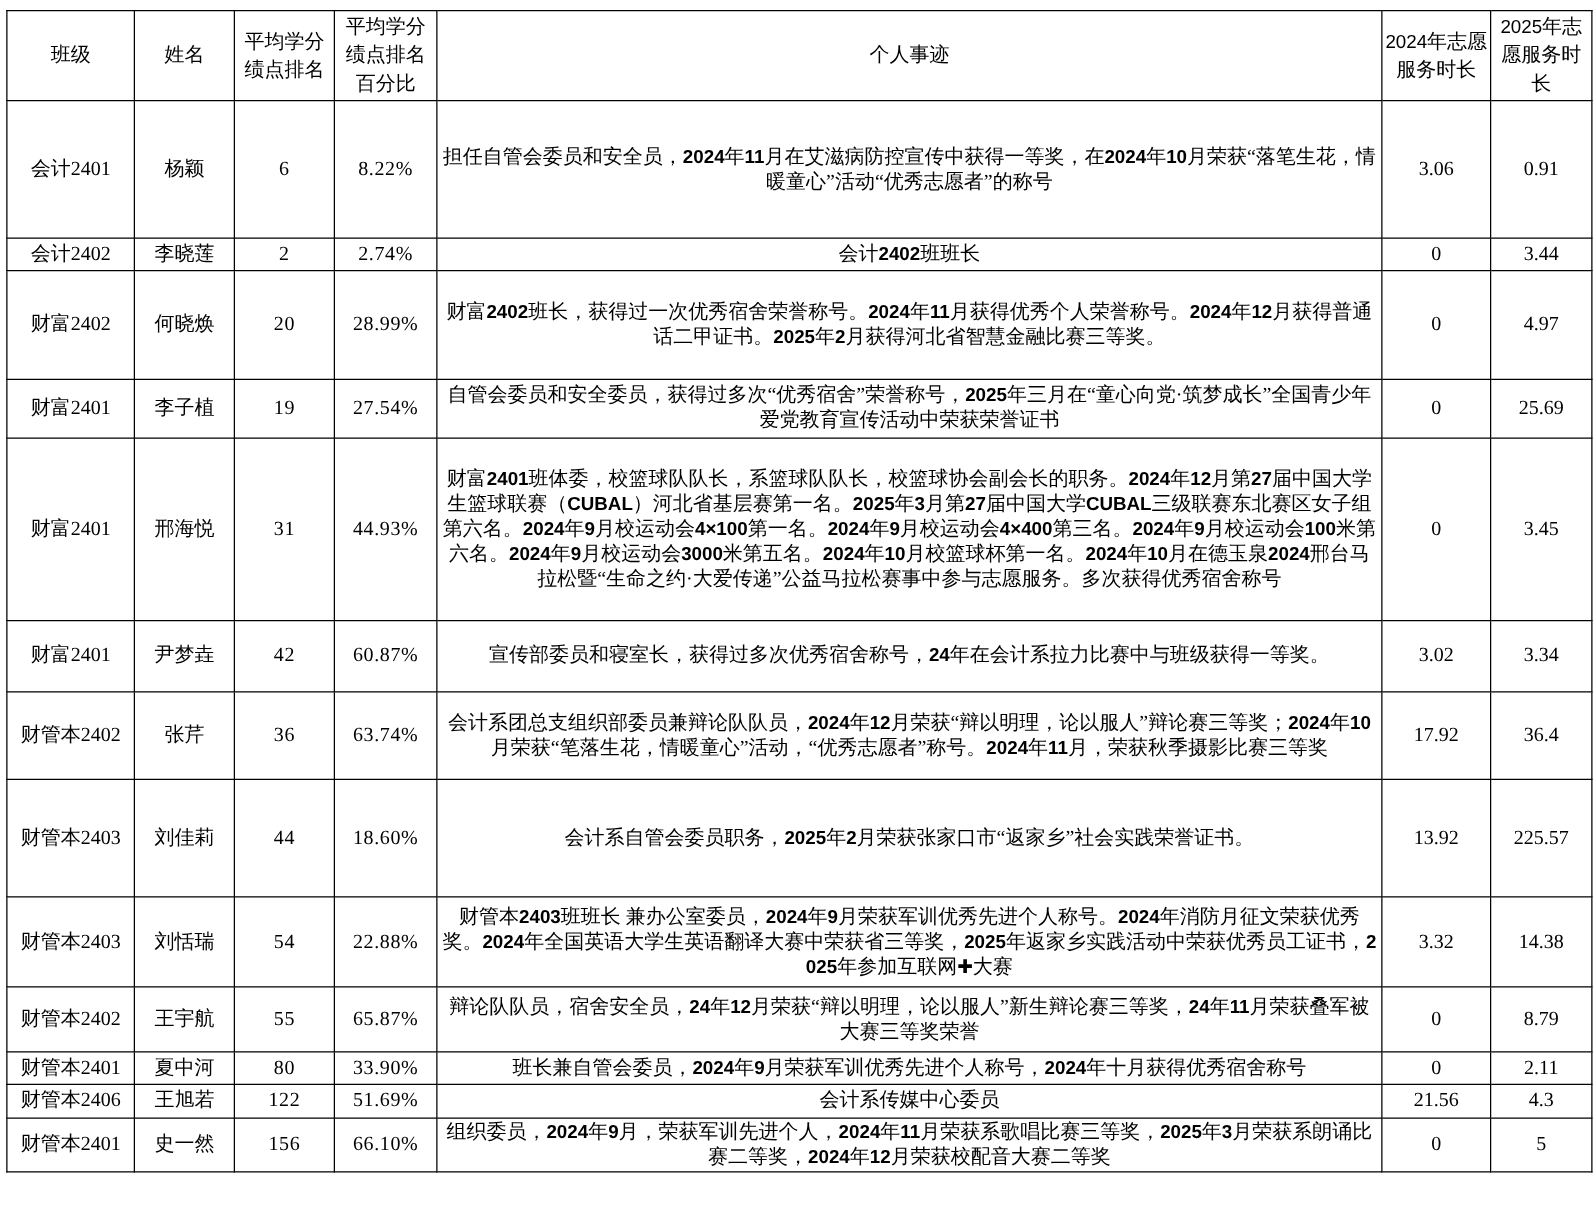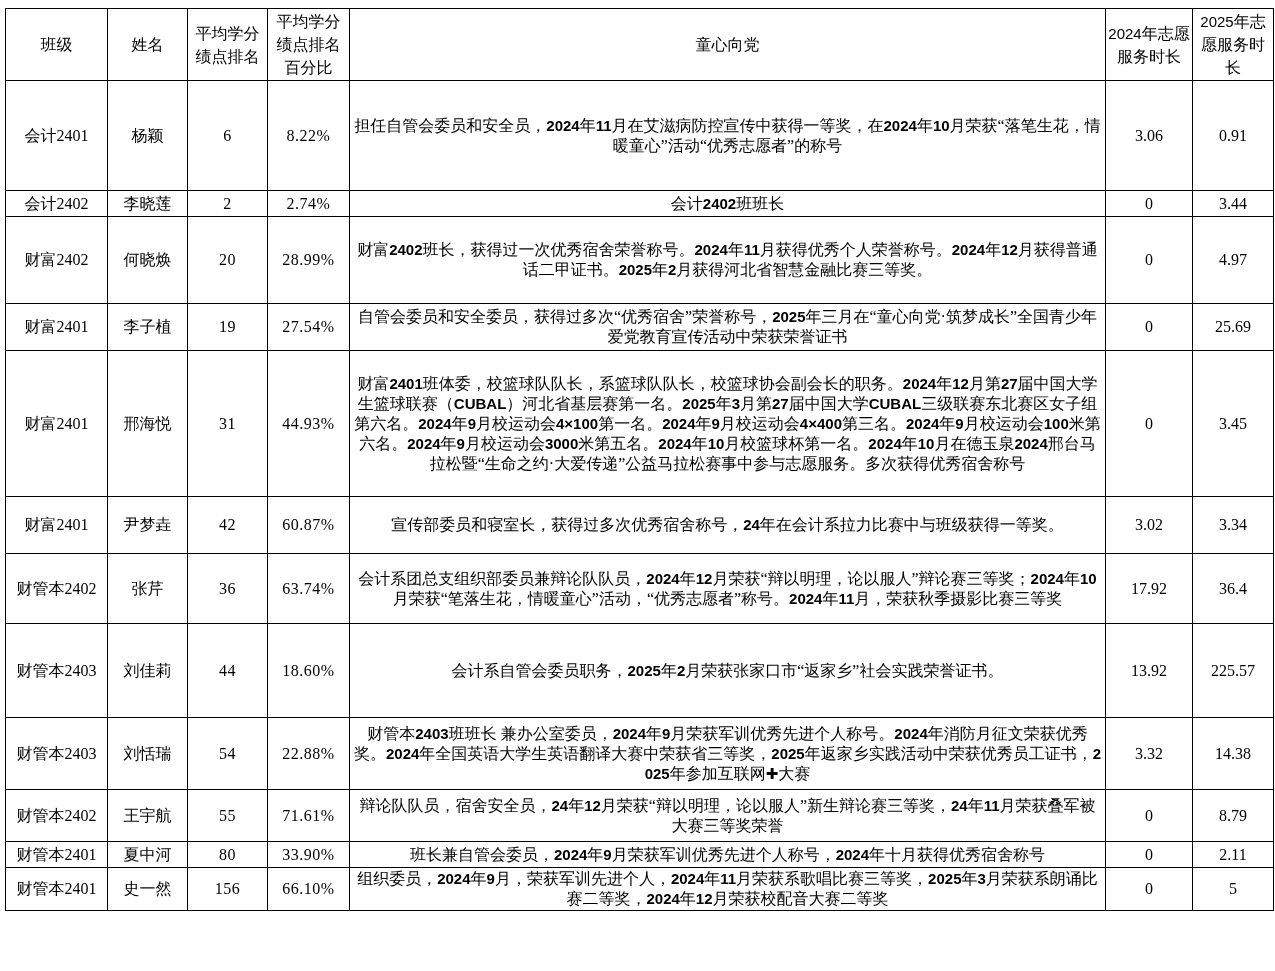--- a/index.html
+++ b/index.html
@@ -41,21 +41,21 @@
       <col style="width:756px">
       <col style="width:87px">
       <col style="width:81px">
   </colgroup>
   <thead>
     <tr style="height:68px">
       <th>班级</th>
       <th>姓名</th>
       <th>平均学分绩点排名</th>
       <th>平均学分绩点排名百分比</th>
-      <th>童心向党</th>
+      <th>个人事迹</th>
       <th class="hd-num"><span class="latn">2024</span>年志愿服务时长</th>
       <th class="hd-num"><span class="latn">2025</span>年志愿服务时长</th>
     </tr>
   </thead>
   <tbody>
     <tr style="height:110px">
       <td class="c-class">会计2401</td>
       <td class="c-name">杨颖</td>
       <td class="c-rank">6</td>
       <td class="c-pct">8.22%</td>
@@ -132,33 +132,42 @@
       <td class="c-rank">54</td>
       <td class="c-pct">22.88%</td>
       <td class="c-deeds">财管本<span class="latn">2403</span>班班长 兼办公室委员，<span class="latn">2024</span>年<span class="latn">9</span>月荣获军训优秀先进个人称号。<span class="latn">2024</span>年消防月征文荣获优秀奖。<span class="latn">2024</span>年全国英语大学生英语翻译大赛中荣获省三等奖，<span class="latn">2025</span>年返家乡实践活动中荣获优秀员工证书，<span class="latn">2025</span>年参加互联网<span class="latn">✚</span>大赛</td>
       <td class="c-hours">3.32</td>
       <td class="c-hours">14.38</td>
     </tr>
     <tr style="height:52px">
       <td class="c-class">财管本2402</td>
       <td class="c-name">王宇航</td>
       <td class="c-rank">55</td>
-      <td class="c-pct">71.61%</td>
+      <td class="c-pct">65.87%</td>
       <td class="c-deeds">辩论队队员，宿舍安全员，<span class="latn">24</span>年<span class="latn">12</span>月荣获“辩以明理，论以服人”新生辩论赛三等奖，<span class="latn">24</span>年<span class="latn">11</span>月荣获叠军被大赛三等奖荣誉</td>
       <td class="c-hours">0</td>
       <td class="c-hours">8.79</td>
     </tr>
     <tr style="height:26px">
       <td class="c-class">财管本2401</td>
       <td class="c-name">夏中河</td>
       <td class="c-rank">80</td>
       <td class="c-pct">33.90%</td>
       <td class="c-deeds">班长兼自管会委员，<span class="latn">2024</span>年<span class="latn">9</span>月荣获军训优秀先进个人称号，<span class="latn">2024</span>年十月获得优秀宿舍称号</td>
       <td class="c-hours">0</td>
       <td class="c-hours">2.11</td>
+    </tr>
+    <tr style="height:27px">
+      <td class="c-class">财管本2406</td>
+      <td class="c-name">王旭若</td>
+      <td class="c-rank">122</td>
+      <td class="c-pct">51.69%</td>
+      <td class="c-deeds">会计系传媒中心委员</td>
+      <td class="c-hours">21.56</td>
+      <td class="c-hours">4.3</td>
     </tr>
     <tr style="height:41px">
       <td class="c-class">财管本2401</td>
       <td class="c-name">史一然</td>
       <td class="c-rank">156</td>
       <td class="c-pct">66.10%</td>
       <td class="c-deeds">组织委员，<span class="latn">2024</span>年<span class="latn">9</span>月，荣获军训先进个人，<span class="latn">2024</span>年<span class="latn">11</span>月荣获系歌唱比赛三等奖，<span class="latn">2025</span>年<span class="latn">3</span>月荣获系朗诵比赛二等奖，<span class="latn">2024</span>年<span class="latn">12</span>月荣获校配音大赛二等奖</td>
       <td class="c-hours">0</td>
       <td class="c-hours">5</td>
     </tr>

